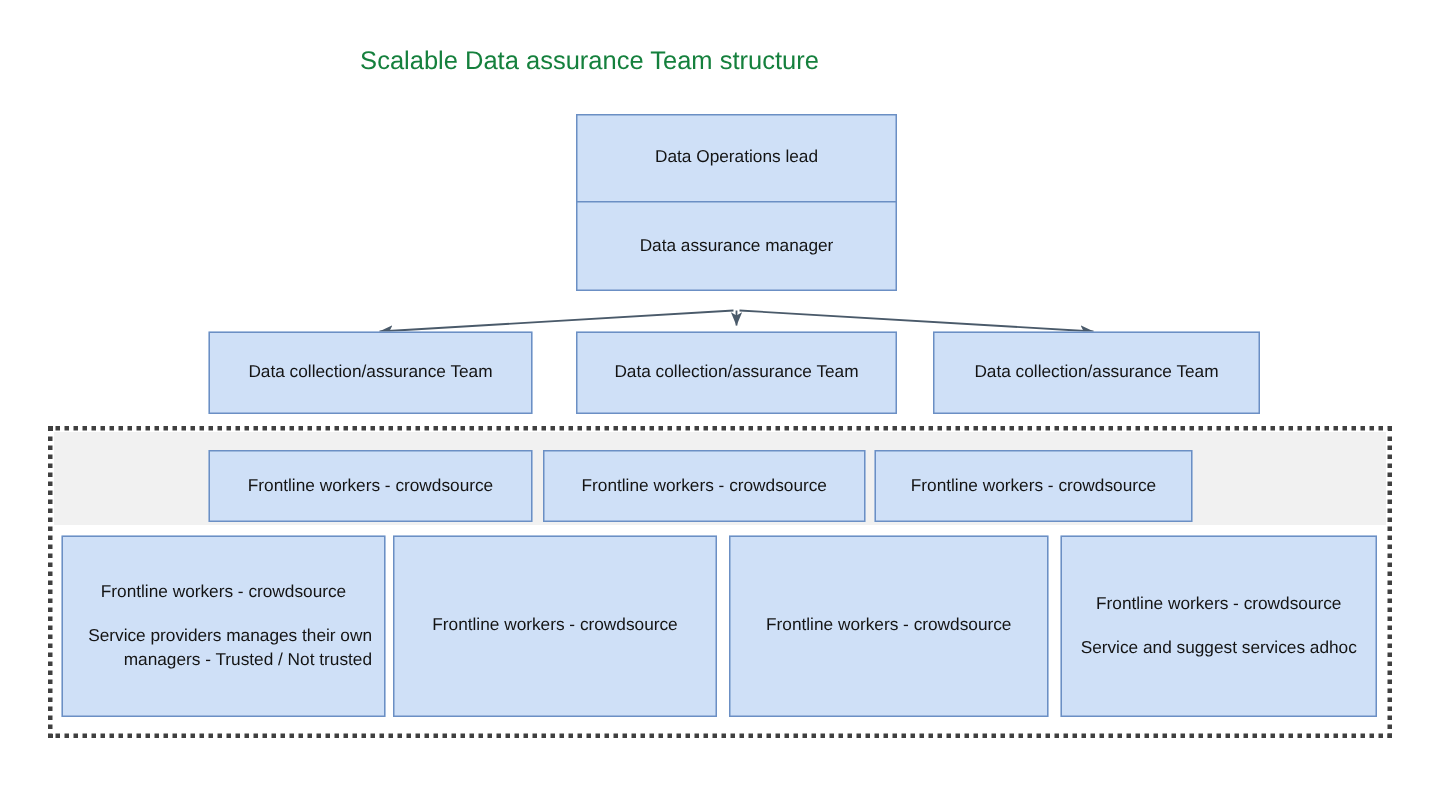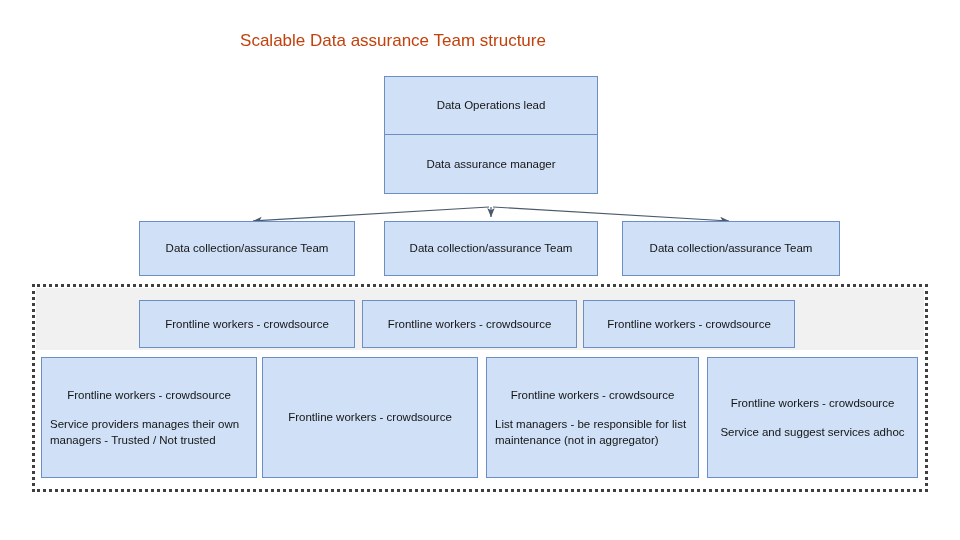--- a/index.html
+++ b/index.html
@@ -28,35 +28,35 @@
     pointer-events: none;
   }
 
   .title {
     position: absolute;
     left: 0;
     top: 31px;
     width: 786px;
     text-align: center;
     font-size: 17px;
-    color: #c2410c;
+    color: #15803d;
     white-space: nowrap;
   }
 
   
   .node {
     position: absolute;
     box-sizing: border-box;
     background: #cfe0f7;
     border: 1px solid #6b8fc4;
     display: flex;
     flex-direction: column;
     align-items: center;
     justify-content: center;
-    text-align: left;
+    text-align: right;
     font-size: 11.5px;
     line-height: 1.42;
     color: #141414;
     padding: 16px 8px;
   }
   .node .line {
     display: block;
   }
   .node .line + .line {
     margin-top: 13px;
@@ -131,20 +131,19 @@
 
   <div class="node" style="left:41px; top:357px; width:216px; height:121px;">
     <span class="line">Frontline workers - crowdsource</span>
     <span class="line">Service providers manages their own managers - Trusted / Not trusted</span>
   </div>
   <div class="node" style="left:262px; top:357px; width:216px; height:121px;">
     <span class="line">Frontline workers - crowdsource</span>
   </div>
   <div class="node" style="left:486px; top:357px; width:213px; height:121px;">
     <span class="line">Frontline workers - crowdsource</span>
-    <span class="line">List managers - be responsible for list maintenance (not in aggregator)</span>
   </div>
   <div class="node" style="left:707px; top:357px; width:211px; height:121px;">
     <span class="line">Frontline workers - crowdsource</span>
     <span class="line">Service and suggest services adhoc</span>
   </div>
 
 </div>
 
 </body></html>

